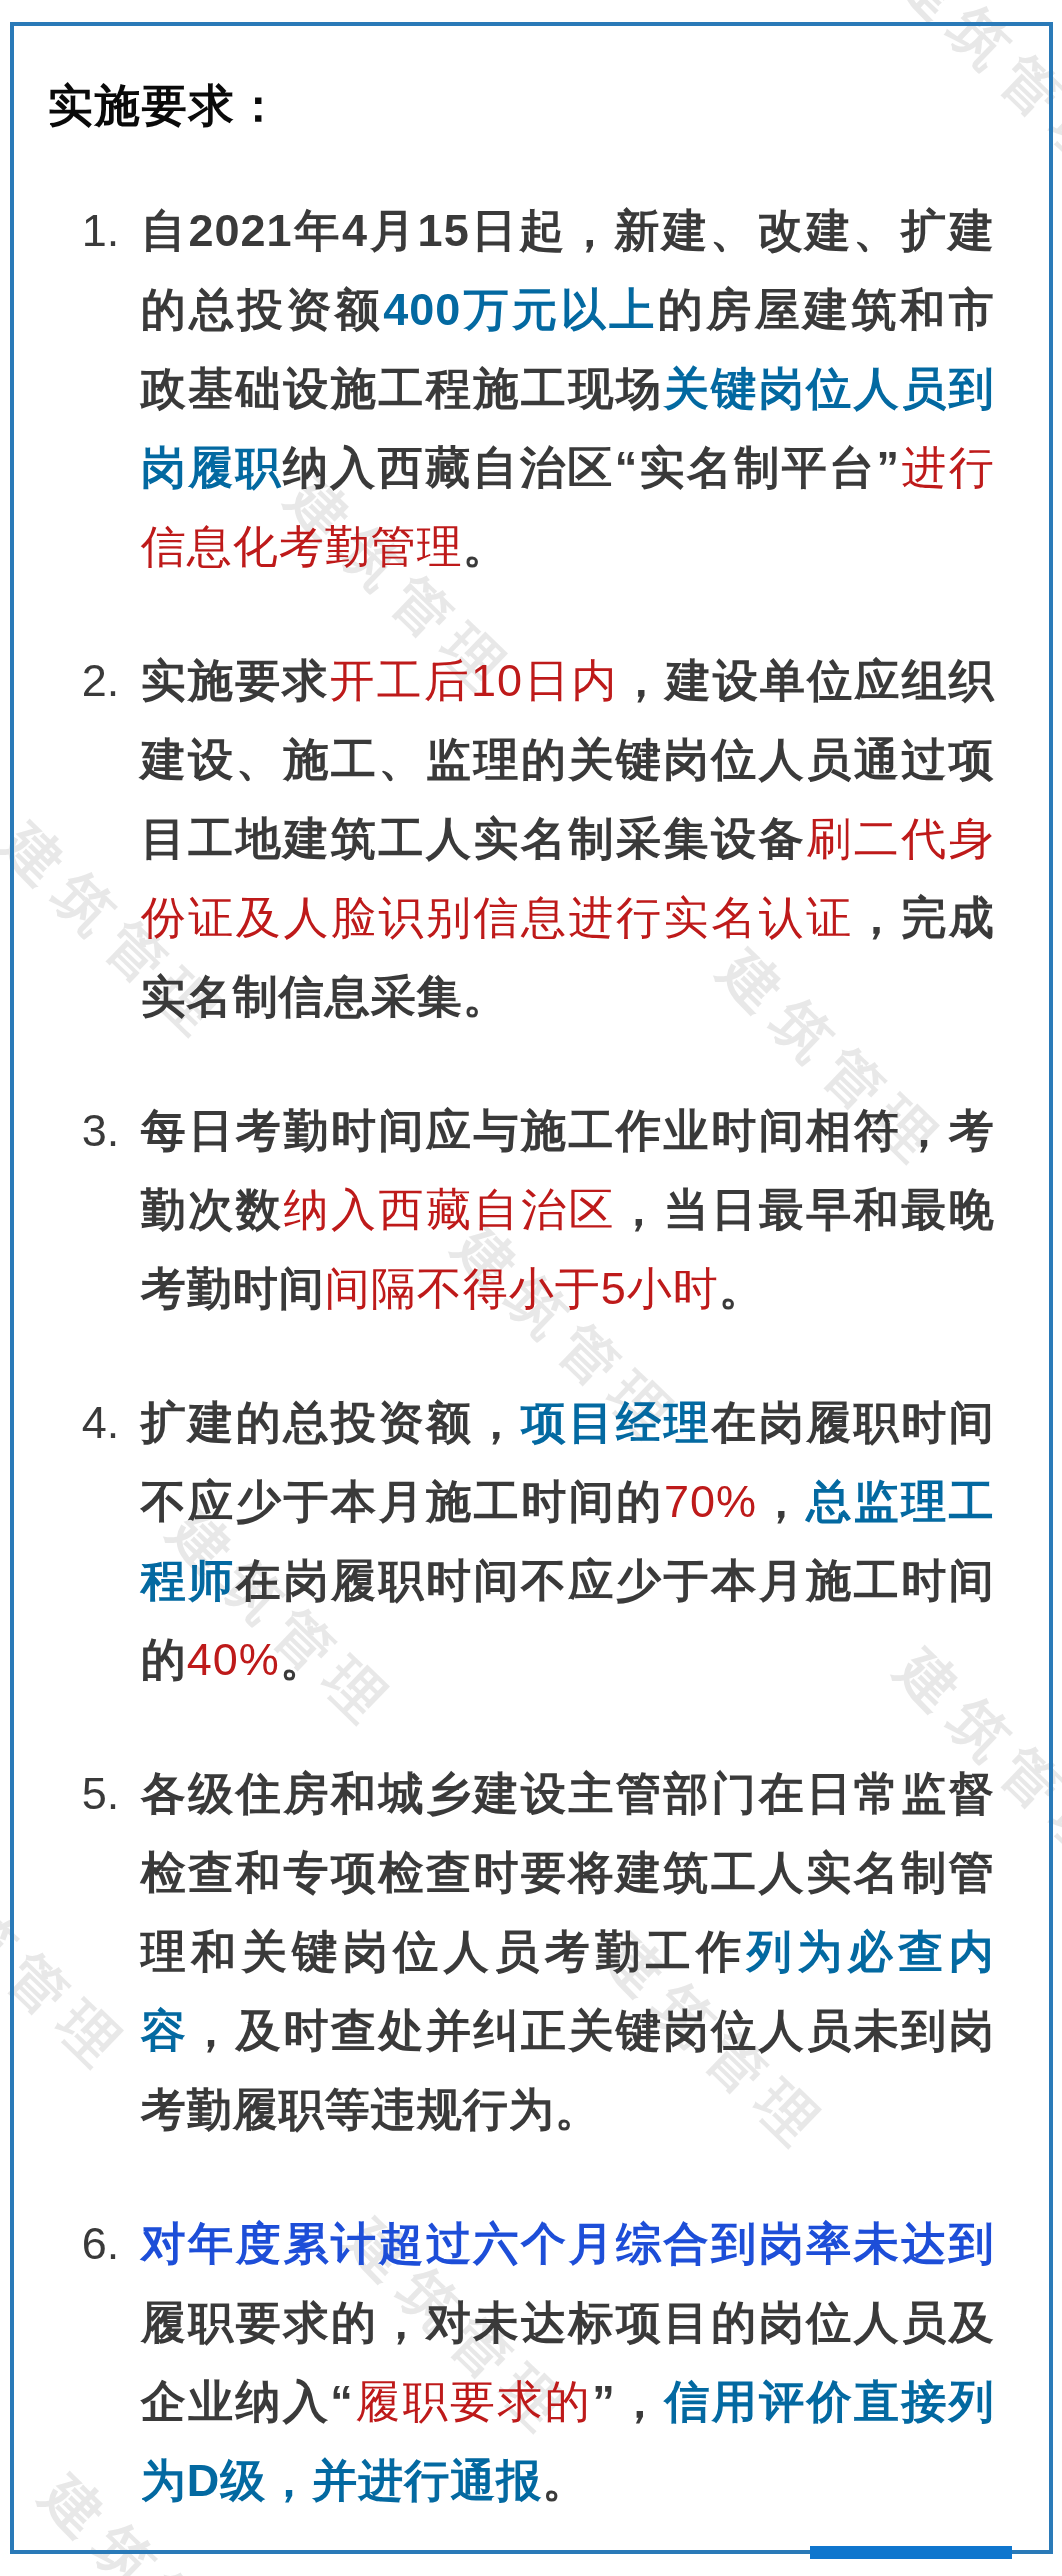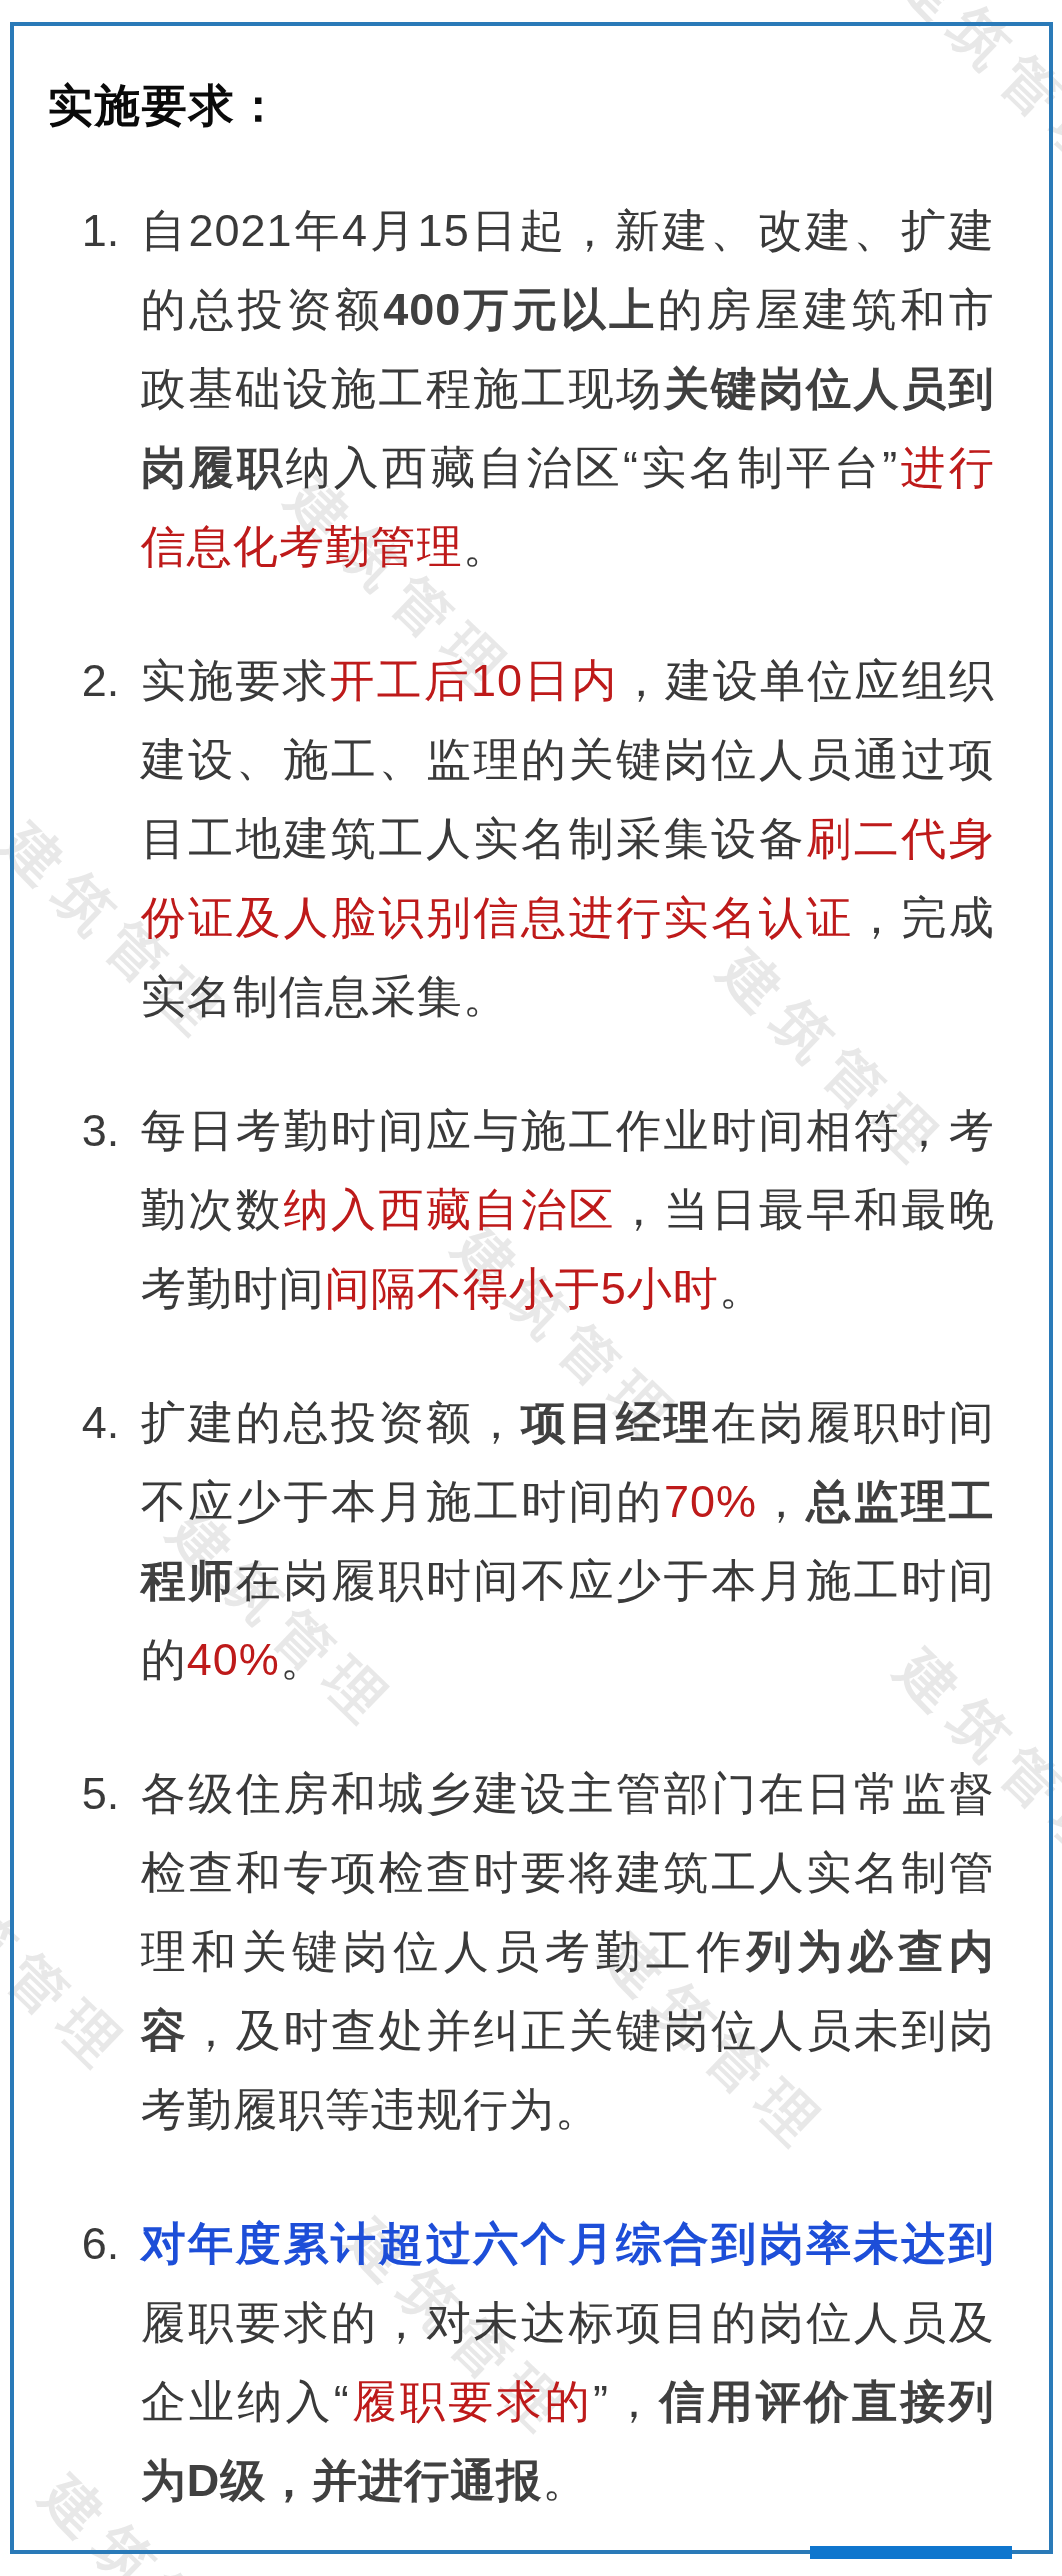--- a/index.html
+++ b/index.html
@@ -62,24 +62,24 @@
     color: #3A3A3A;
   }
 
   .txt {
     text-align: justify;
     text-align-last: left;
     word-break: break-all;
     letter-spacing: 1px;
   }
 
-  .seg-n  { color: #3A3A3A; font-weight: 400; }
+  .seg-n  { color: #3A3A3A; font-weight: 700; }
   .seg-b  { color: #1d4ed8; font-weight: 700; }
   .seg-r  { color: #BE1A1A; font-weight: 400; }
-  .seg-rb { color: #404040; font-weight: 700; }
+  .seg-rb { color: #0369a1; font-weight: 700; }
 
   .accent-bar {
     position: absolute;
     right: 37px; bottom: -9.8px;
     width: 202px; height: 13.8px;
     background: #0F76CE;
   }
 </style>
 </head>
 <body>

